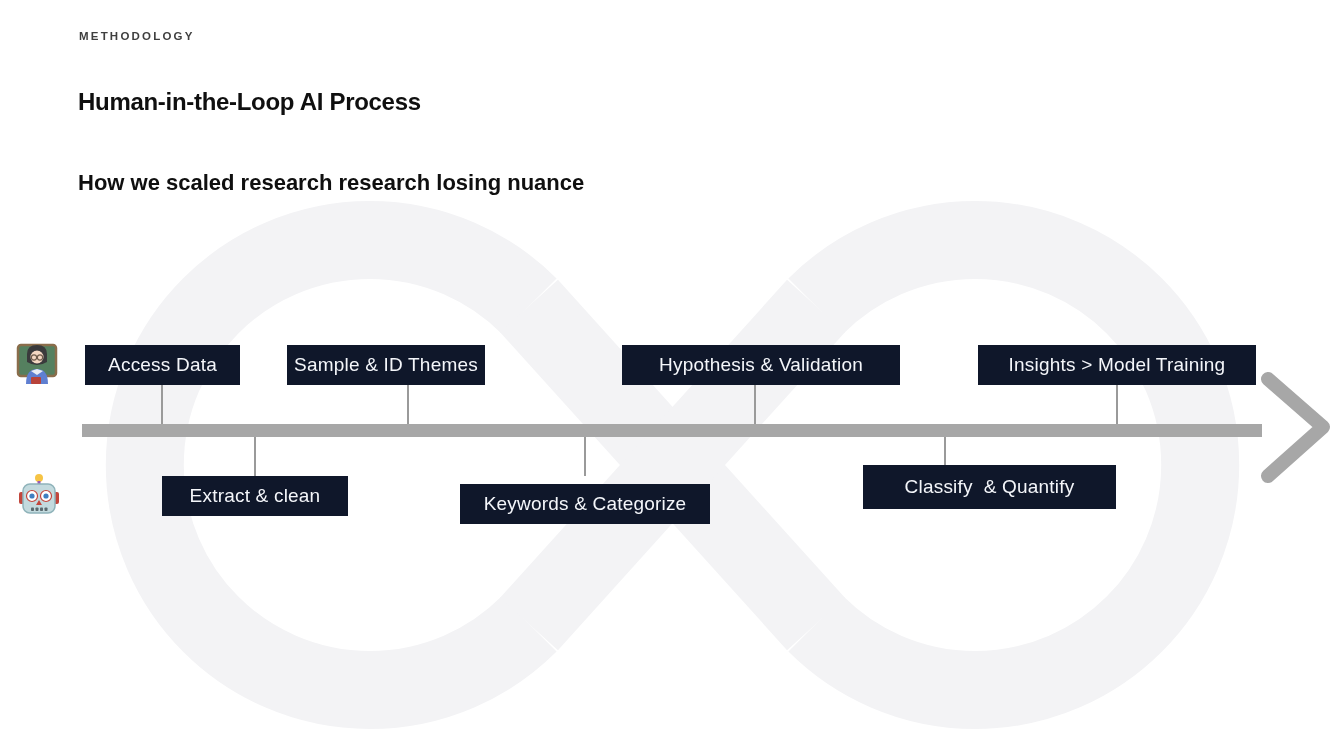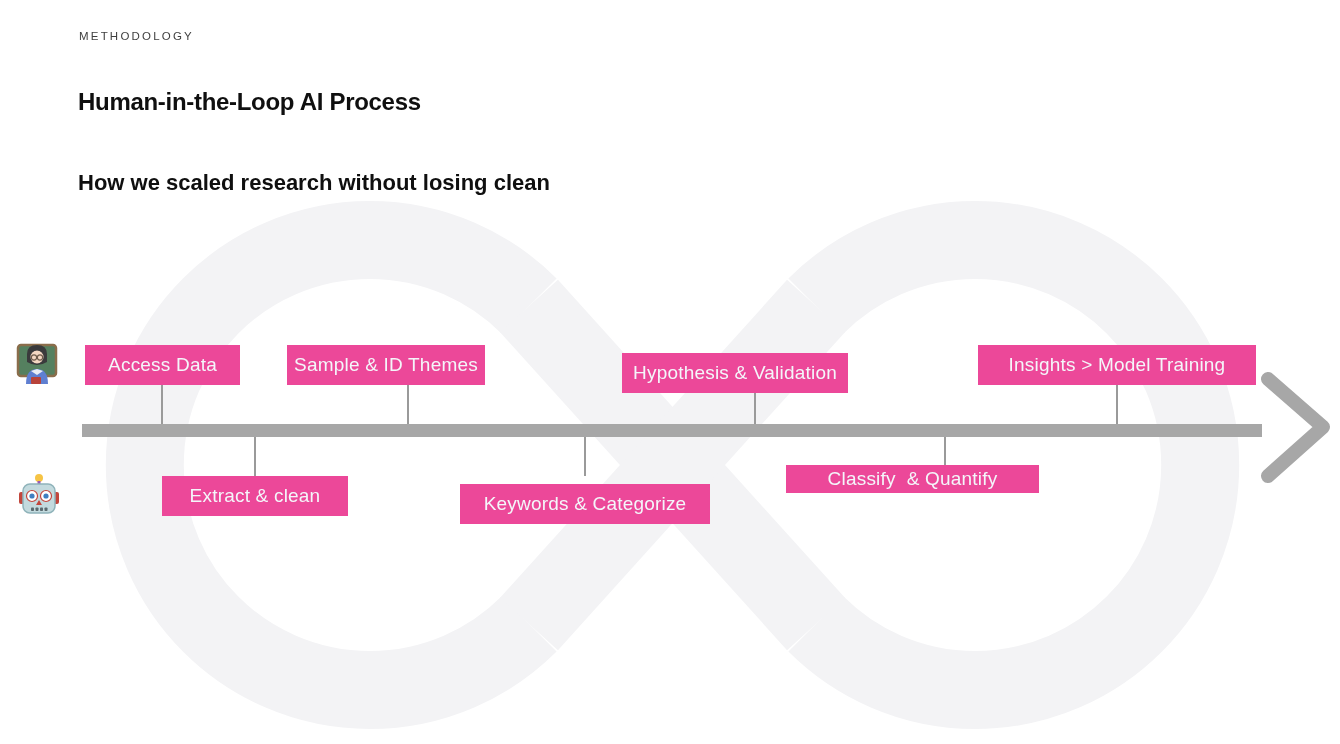--- a/index.html
+++ b/index.html
@@ -21,21 +21,21 @@
     left: 0; top: 0;
     width: 1340px;
     height: 744px;
     pointer-events: none;
   }
   
   .eyebrow {
     position: absolute;
     left: 79px; top: 30px;
     font-size: 11.5px;
-    font-weight: 400;
+    font-weight: 700;
     letter-spacing: 2.2px;
     color: #3f3f3f;
     text-align: right;
   }
   .title {
     position: absolute;
     left: 78px; top: 88px;
     font-size: 24px;
     font-weight: 700;
     letter-spacing: -0.3px;
@@ -72,38 +72,38 @@
   .tick-2 { left: 407px; }
   .tick-3 { left: 754px; }
   .tick-4 { left: 1116px; }
   .tick-5 { left: 254px; }
   .tick-6 { left: 584px; }
   .tick-7 { left: 944px; top: 437px; height: 28px; }
   
   .step {
     position: absolute;
     height: 40px;
-    background: #ec4899;
+    background: #0f172a;
     color: #f4f6fa;
     font-size: 19px;
     letter-spacing: 0.2px;
     display: flex;
     align-items: center;
     justify-content: center;
     white-space: pre;
   }
   .step.row-top { top: 345px; }
   .step.row-bot { top: 476px; }
   .step-access    { left: 85px;  width: 155px; }
   .step-sample    { left: 287px; width: 198px; }
-  .step-hypo      { left: 622px; width: 226px; margin-top: 8px; }
+  .step-hypo      { left: 622px; width: 278px; }
   .step-insights  { left: 978px; width: 278px; }
   .step-extract   { left: 162px; width: 186px; }
   .step-keywords  { left: 460px; width: 250px; margin-top: 8px; }
-  .step-classify  { left: 786px; width: 253px; top: 465px; height: 28px; }
+  .step-classify  { left: 863px; width: 253px; top: 465px; height: 44px; }
   
   .track-icon {
     position: absolute;
     width: 42px; height: 42px;
   }
   .icon-human { left: 16px; top: 342px; }
   .icon-ai    { left: 18px; top: 473px; }
 </style>
 </head>
 <body>
@@ -114,21 +114,21 @@
     <g fill="none" stroke="#f3f3f5" stroke-width="78">
       <path d="M 529 306 A 225 225 0 1 0 529 624"></path>
       <path d="M 816 624 A 225 225 0 1 0 816 306"></path>
       <path d="M 529 306 L 816 624"></path>
       <path d="M 529 624 L 816 306"></path>
     </g>
   </svg>
 
   <div class="eyebrow">METHODOLOGY</div>
   <div class="title">Human-in-the-Loop AI Process</div>
-  <div class="subtitle">How we scaled research without losing clean</div>
+  <div class="subtitle">How we scaled research research losing nuance</div>
 
   <div class="arrow-bar"></div>
   <svg class="arrow-head" viewBox="0 0 85 125">
     <polyline points="13,14 68,62 13,111" fill="none" stroke="#a7a7a7" stroke-width="14" stroke-linecap="round" stroke-linejoin="round"></polyline>
   </svg>
 
   <div class="tick t-top tick-1"></div>
   <div class="tick t-top tick-2"></div>
   <div class="tick t-top tick-3"></div>
   <div class="tick t-top tick-4"></div>

